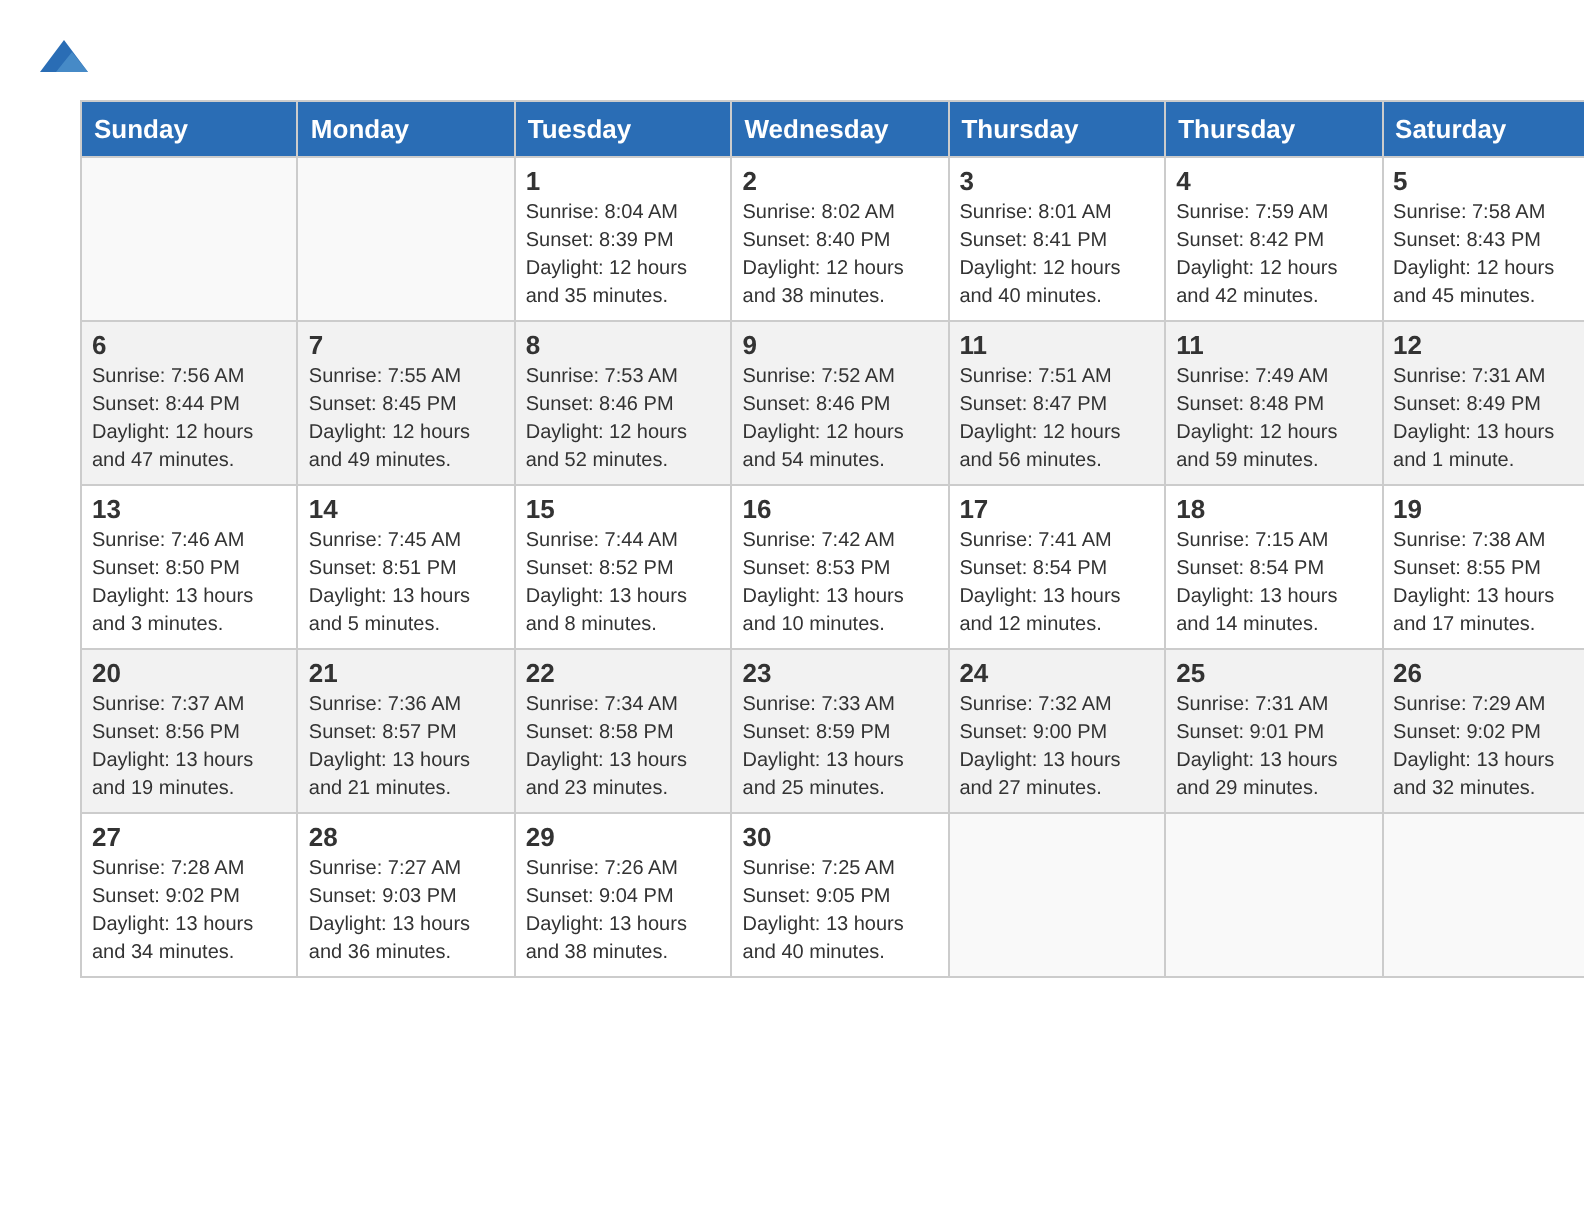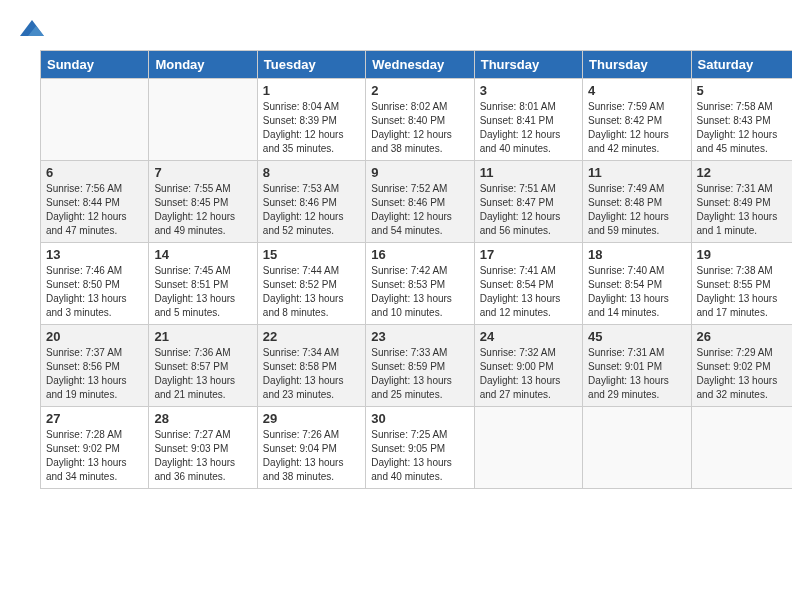--- a/index.html
+++ b/index.html
@@ -227,21 +227,21 @@
 Daylight: 13 hours and 10 minutes.</div>
         </td>
         <td>
           <span class="day-num">17</span>
           <div class="day-info">Sunrise: 7:41 AM
 Sunset: 8:54 PM
 Daylight: 13 hours and 12 minutes.</div>
         </td>
         <td>
           <span class="day-num">18</span>
-          <div class="day-info">Sunrise: 7:40 AM
+          <div class="day-info">Sunrise: 7:15 AM
 Sunset: 8:54 PM
 Daylight: 13 hours and 14 minutes.</div>
         </td>
         <td>
           <span class="day-num">19</span>
           <div class="day-info">Sunrise: 7:38 AM
 Sunset: 8:55 PM
 Daylight: 13 hours and 17 minutes.</div>
         </td>
       </tr>
@@ -270,21 +270,21 @@
 Sunset: 8:59 PM
 Daylight: 13 hours and 25 minutes.</div>
         </td>
         <td>
           <span class="day-num">24</span>
           <div class="day-info">Sunrise: 7:32 AM
 Sunset: 9:00 PM
 Daylight: 13 hours and 27 minutes.</div>
         </td>
         <td>
-          <span class="day-num">45</span>
+          <span class="day-num">25</span>
           <div class="day-info">Sunrise: 7:31 AM
 Sunset: 9:01 PM
 Daylight: 13 hours and 29 minutes.</div>
         </td>
         <td>
           <span class="day-num">26</span>
           <div class="day-info">Sunrise: 7:29 AM
 Sunset: 9:02 PM
 Daylight: 13 hours and 32 minutes.</div>
         </td>

